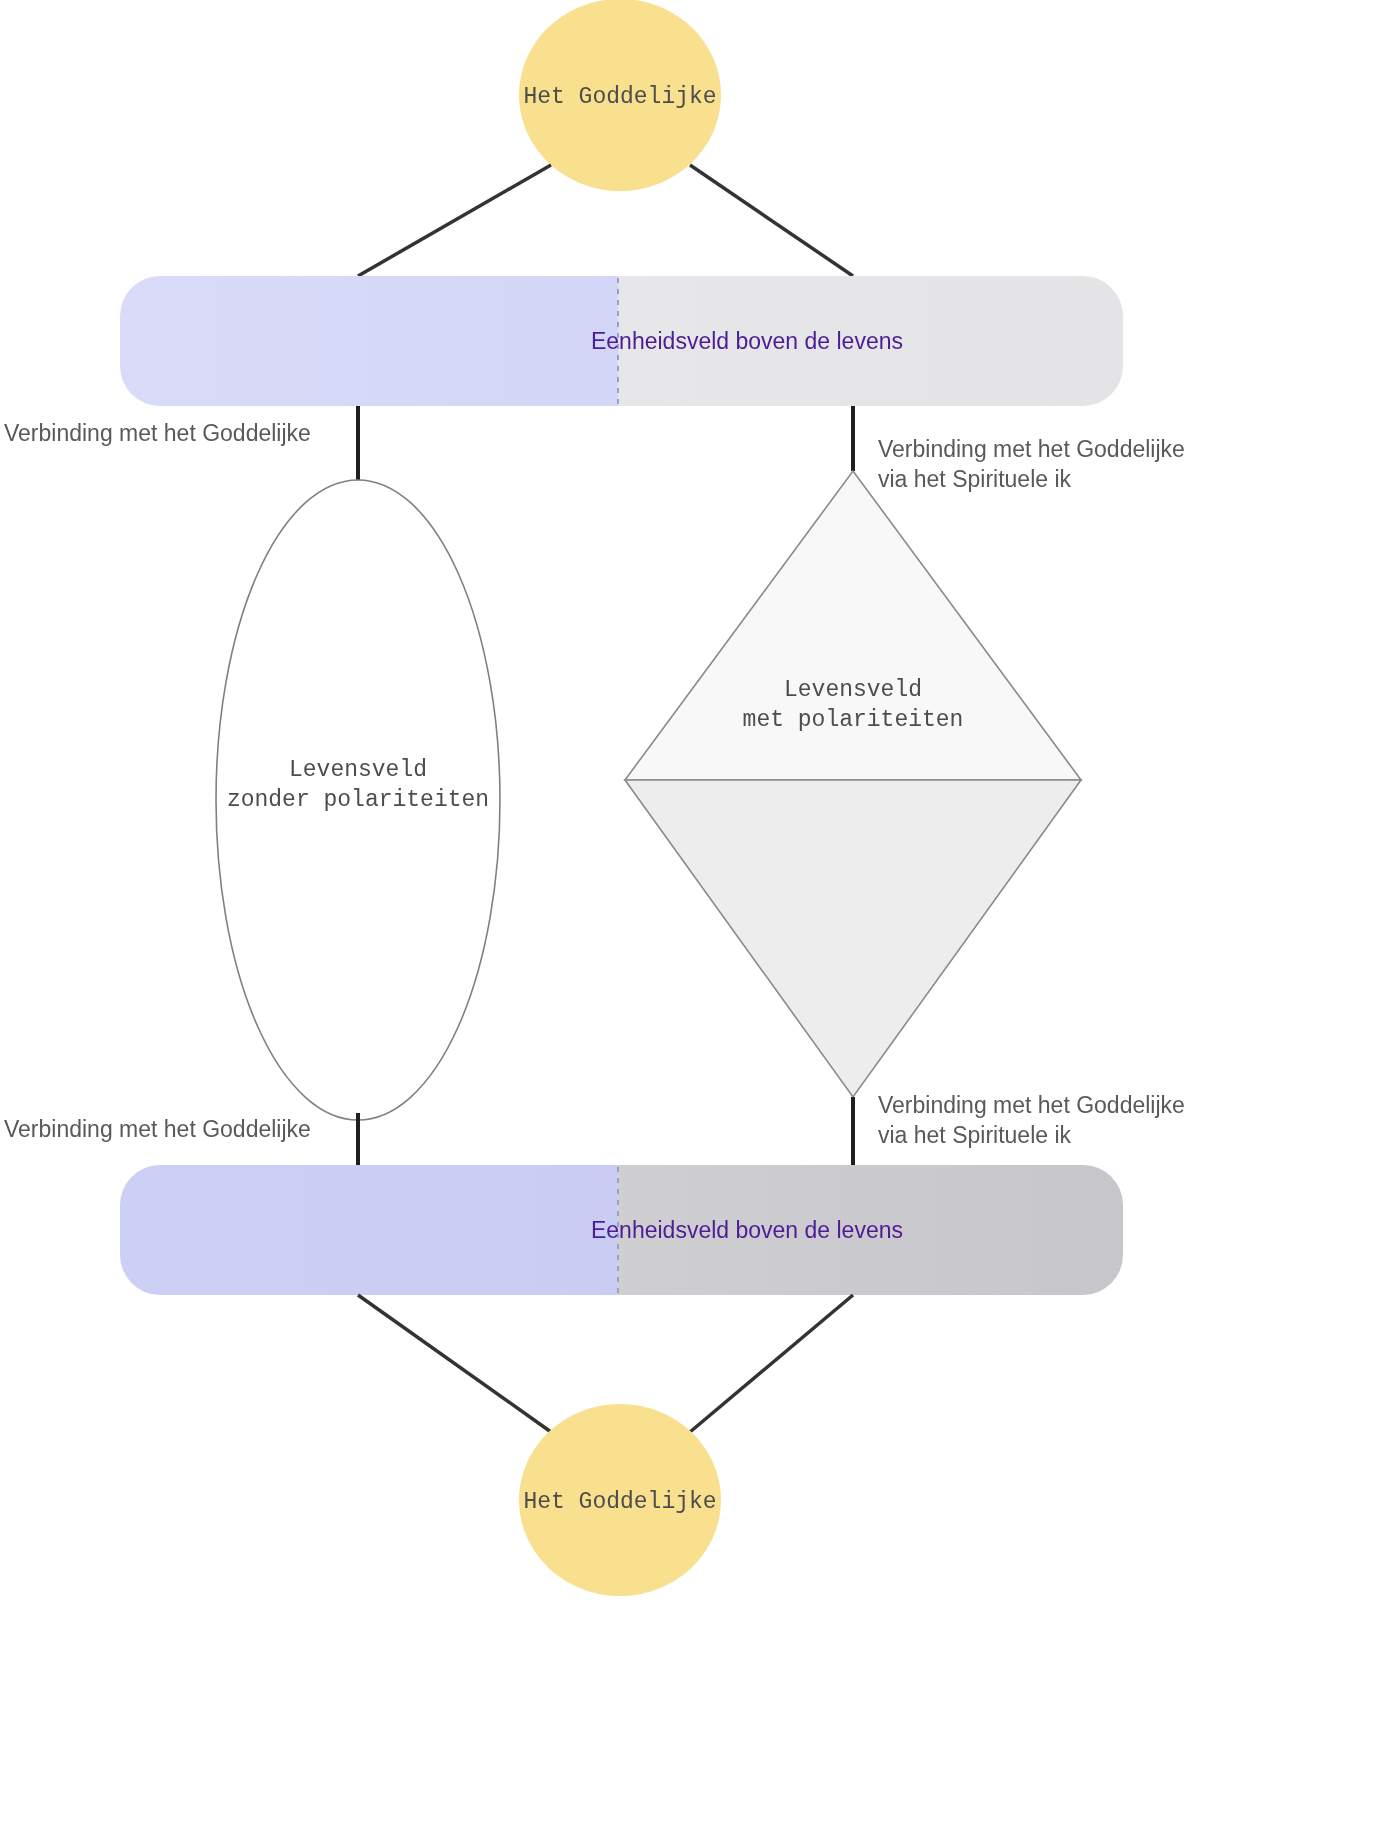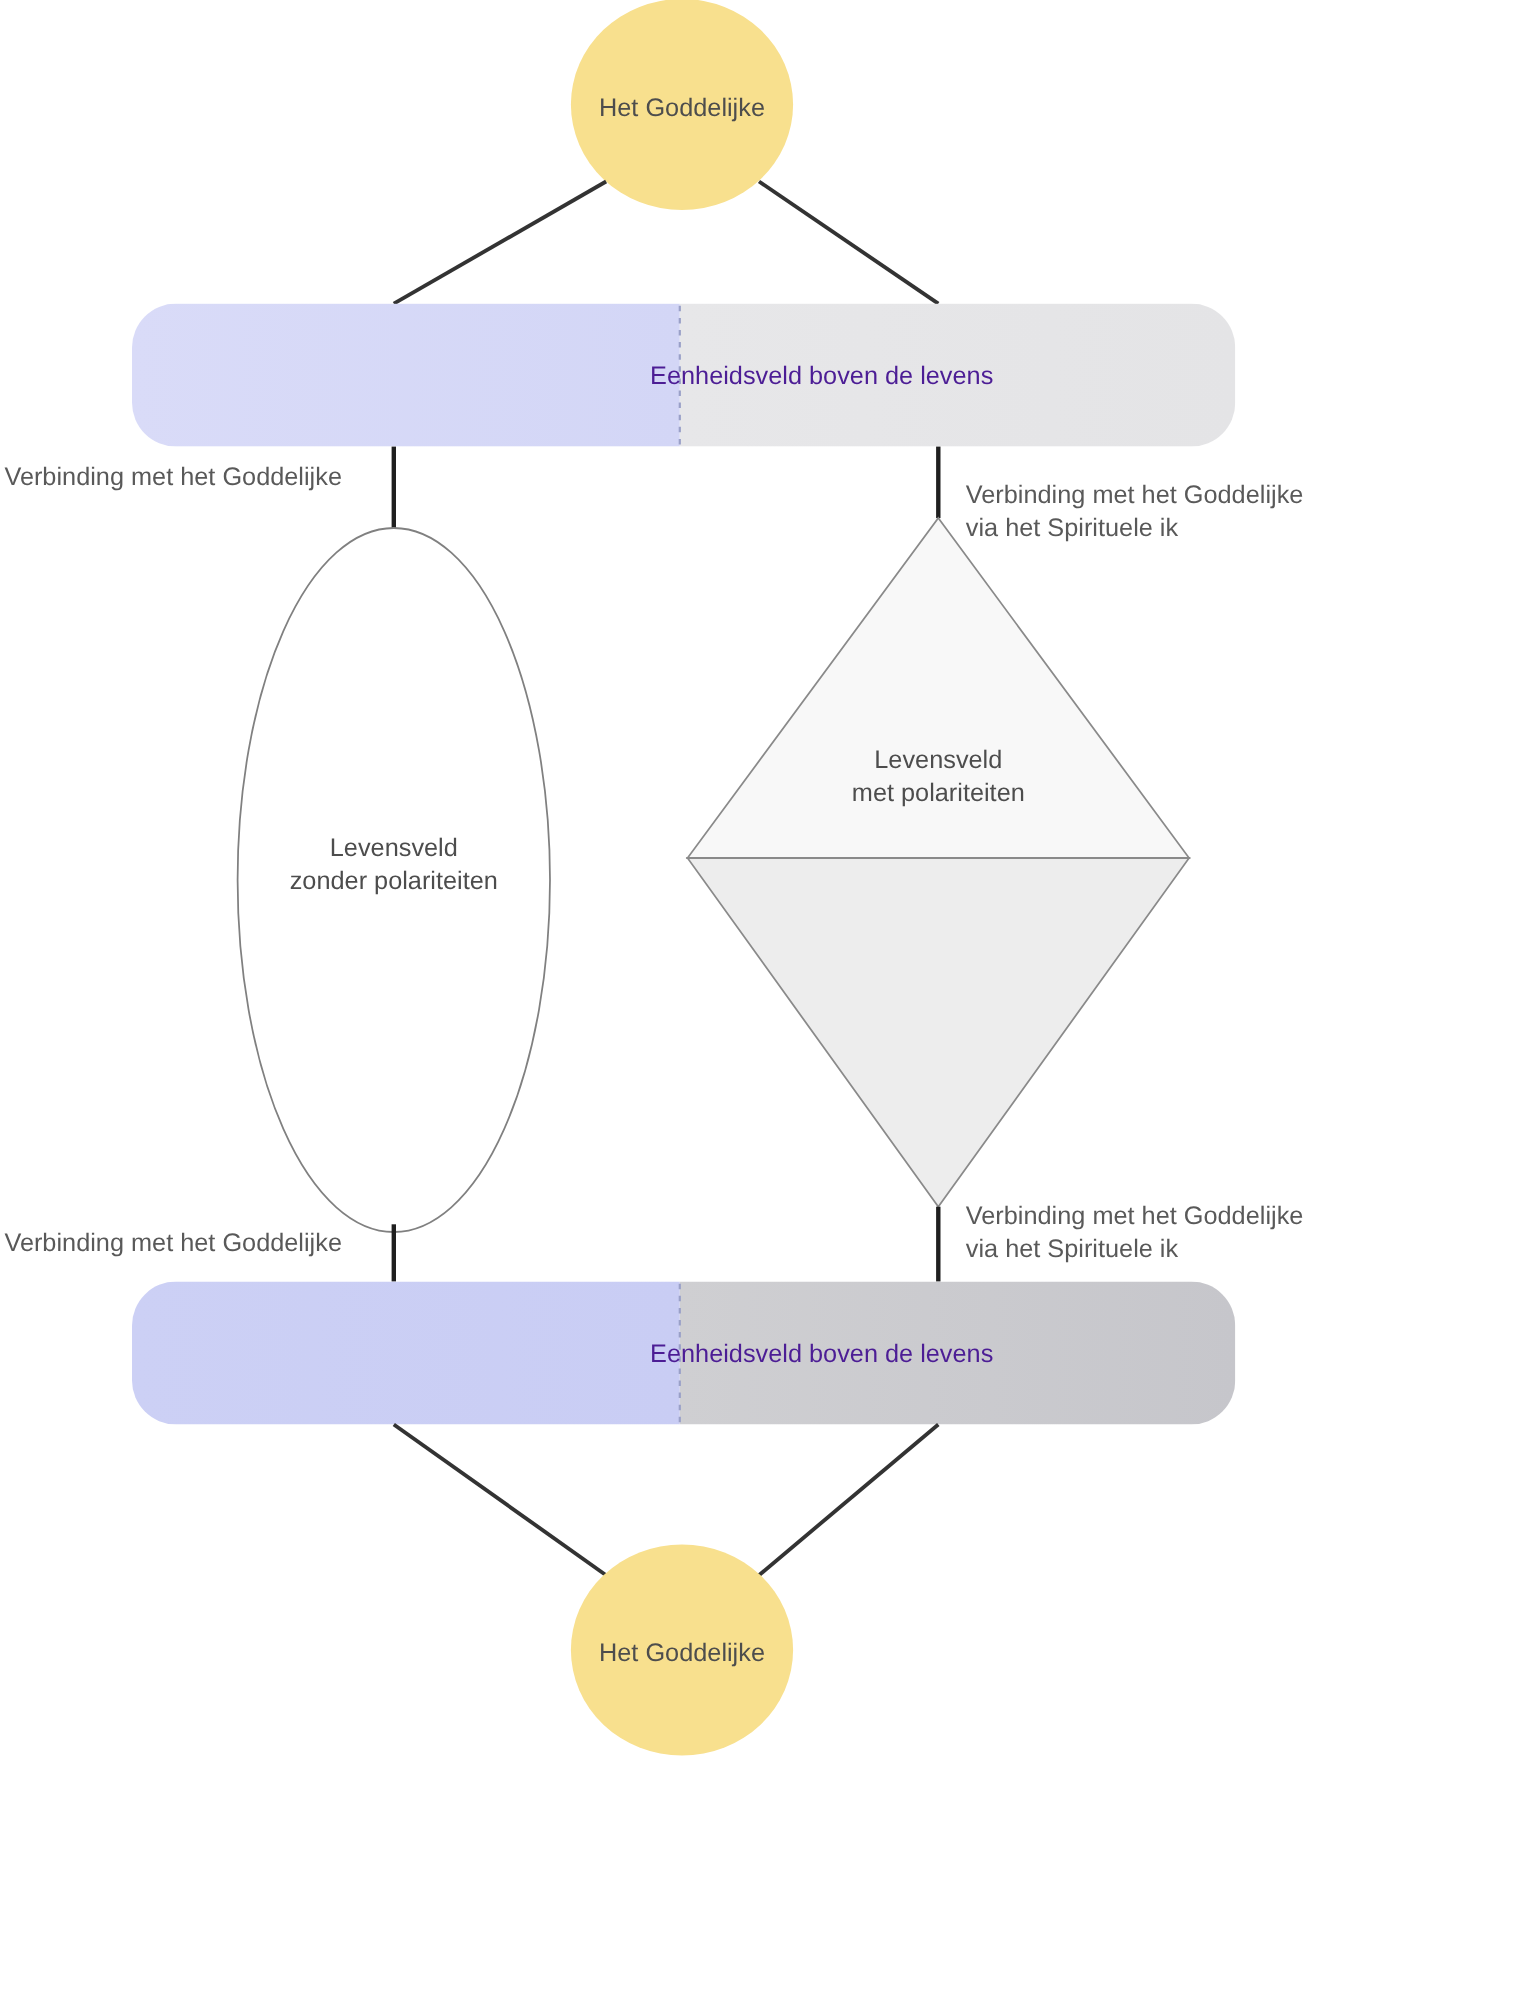--- a/index.html
+++ b/index.html
@@ -1,20 +1,20 @@
 <!DOCTYPE html>
 <html><head>
 <meta charset="utf-8">
 <style>
   html,body{margin:0;padding:0;background:#ffffff;}
   body{font-family:"Liberation Sans","DejaVu Sans",sans-serif;}
   #stage{position:relative;width:1400px;height:1826px;background:#ffffff;overflow:hidden;}
   #svg-layer{position:absolute;left:0;top:0;width:1400px;height:1826px;}
   .lbl{position:absolute;color:#595959;font-size:23px;line-height:30px;white-space:pre-line;}
-  .node-text{position:absolute;text-align:center;color:#4d4d4d;font-size:23px;line-height:30px;white-space:pre-line;}
+  .node-text{position:absolute;text-align:center;color:#4d4d4d;font-size:23px;line-height:30px;white-space:pre-line;font-family:Liberation Mono, monospace;}
   .bar-text{position:absolute;text-align:center;color:#4c1d95;font-size:23px;line-height:30px;width:1400px;left:0;padding-left:47px;}
 </style>
 </head>
 <body>
 
 <div id="stage">
 
   <svg id="svg-layer" viewBox="0 0 1400 1826">
 
     <ellipse cx="620" cy="95" rx="101" ry="96" fill="#f8e08e"></ellipse>

